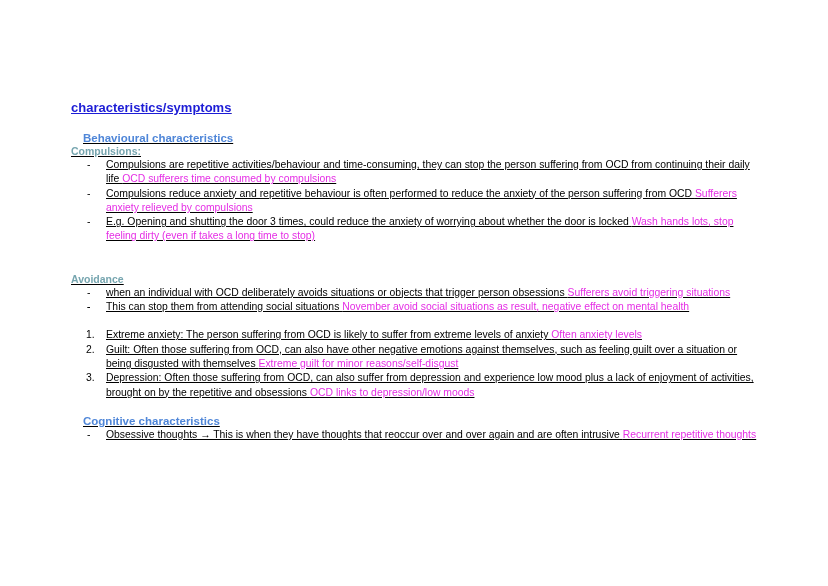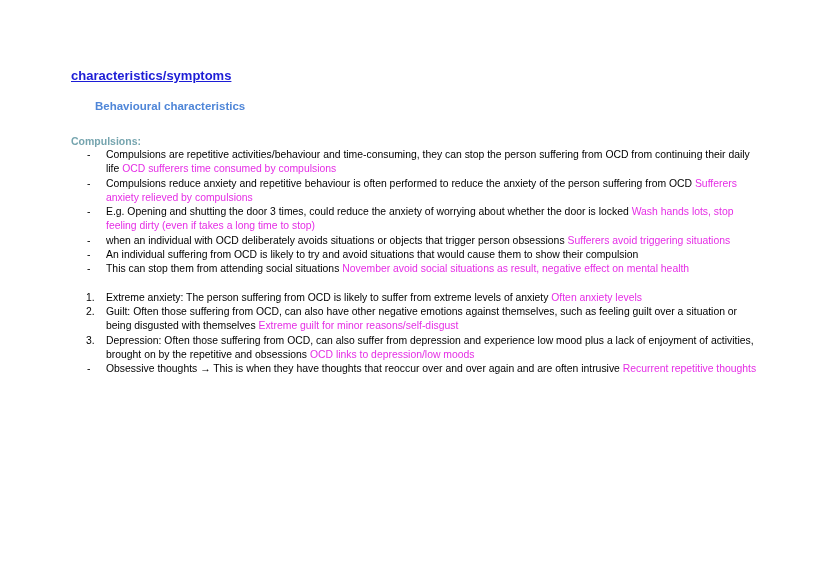--- a/index.html
+++ b/index.html
@@ -1,27 +1,27 @@
 <!DOCTYPE html>
 <html><head>
 <meta charset="utf-8">
 <style>
   html, body { margin: 0; padding: 0; background: #ffffff; }
   body {
     width: 828px; height: 586px; overflow: hidden; position: relative;
     font-family: "Liberation Sans", sans-serif; color: #000000;
   }
-  .page { position: absolute; left: 71px; top: 68px; width: 690px; }
+  .page { position: absolute; left: 71px; top: 100px; width: 690px; text-decoration: underline; }
   .title {
     font-size: 13px; font-weight: bold; color: #1c1cd6;
     text-decoration: underline; margin: 0; line-height: 16px;
   }
   .h2 {
     font-size: 11.5px; font-weight: bold; color: #4f86d8;
-    margin: 12px; line-height: 14px; padding-left: 12px;
+    margin: 0; line-height: 14px; padding-left: 12px;
   }
   .h3 {
     font-size: 10.5px; font-weight: bold; color: #76a5af;
     margin: 0; line-height: 13px;
   }
   ul, ol { margin: 0; padding: 0; list-style: none; }
   li {
     position: relative; padding-left: 35px;
     font-size: 10.4px; line-height: 14.3px;
   }
@@ -33,44 +33,45 @@
 </style>
 </head>
 <body>
 
 <div class="page">
 
   <h1 class="title">characteristics/symptoms</h1>
 
   <h2 class="h2" style="margin-top:15px;">Behavioural characteristics</h2>
 
-  <h3 class="h3" style="margin-top:22px;">Compulsions:</h3>
+  <h3 class="h3" style="margin-top:0;">Compulsions:</h3>
   <ul>
     <li>
       <span class="marker">-</span>
       <span>Compulsions are repetitive activities/behaviour and time-consuming, they can stop the person suffering from OCD from continuing their daily life </span><span class="note">OCD sufferers time consumed by compulsions</span>
     </li>
     <li>
       <span class="marker">-</span>
       <span>Compulsions reduce anxiety and repetitive behaviour is often  performed to reduce the anxiety of the person suffering from OCD </span><span class="note">Sufferers anxiety relieved by compulsions</span>
     </li>
     <li>
       <span class="marker">-</span>
       <span>E.g. Opening and shutting the door 3 times, could reduce the anxiety of worrying about whether the door is locked </span><span class="note">Wash hands lots, stop feeling dirty (even if takes a long time to stop)</span>
     </li>
   </ul>
 
+  <h3 class="h3" style="margin-top:29px;">Avoidance</h3>
   <ul>
     <li>
       <span class="marker">-</span>
       <span>when an individual with OCD deliberately avoids situations or objects that trigger person obsessions </span><span class="note">Sufferers avoid triggering situations</span>
     </li>
     <li>
       <span class="marker">-</span>
-      <span>An individual suffering from OCD is likely to try and avoid situations that would cause them to show their compulsion</span><span class="note"></span>
+      <span class="note"></span>
     </li>
     <li>
       <span class="marker">-</span>
       <span>This can stop them from attending social situations </span><span class="note">November avoid social situations as result, negative effect on mental health</span>
     </li>
   </ul>
 
   <ol style="margin-top:14px;">
     <li>
       <span class="marker">1.</span>
@@ -79,20 +80,21 @@
     <li>
       <span class="marker">2.</span>
       <span>Guilt: Often those suffering from OCD, can also have other negative emotions against themselves, such as feeling guilt over a situation or being disgusted with themselves </span><span class="note">Extreme guilt for minor reasons/self-disgust</span>
     </li>
     <li>
       <span class="marker">3.</span>
       <span>Depression: Often those suffering from OCD, can also suffer from depression and experience low mood plus a lack of enjoyment of activities, brought on by the repetitive and obsessions </span><span class="note">OCD links to depression/low moods</span>
     </li>
   </ol>
 
+  <h2 class="h2" style="margin-top:14px;">Cognitive characteristics</h2>
   <ul>
     <li>
       <span class="marker">-</span>
       <span>Obsessive thoughts → This is when they have thoughts that reoccur over and over again and are often intrusive </span><span class="note">Recurrent repetitive thoughts</span>
     </li>
   </ul>
 
 </div>
 
 </body></html>

